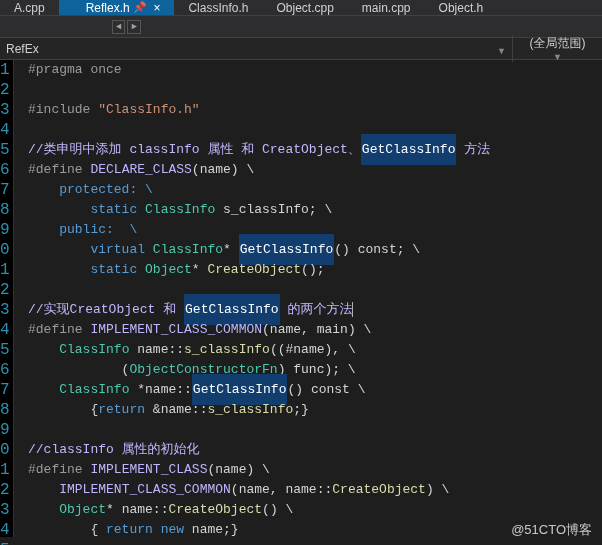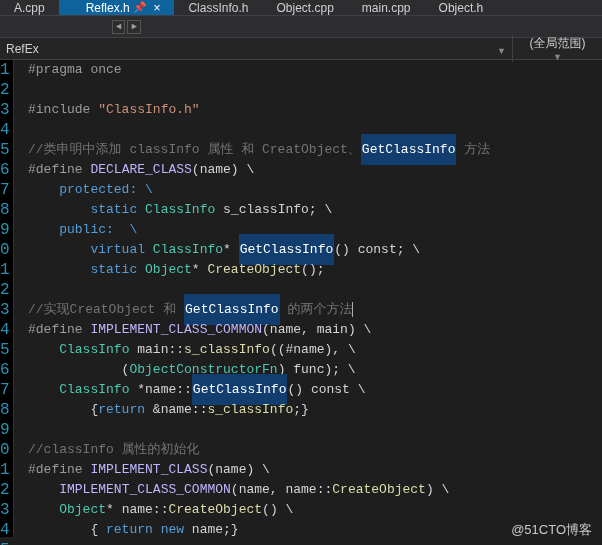--- a/index.html
+++ b/index.html
@@ -105,21 +105,21 @@
   flex: 1;
   padding-left: 14px;
   font-size: 13px;
   line-height: 20px;
   white-space: pre;
   overflow: hidden;
 }
 .c-pre { color: #9b9b9b; }
 .c-kw { color: #569cd6; }
 .c-str { color: #ce9178; }
-.c-cmt { color: #737373; }
+.c-cmt { color: #c4b5fd; }
 .c-mac { color: #beb7ff; }
 .c-type { color: #4ec9b0; }
 .c-id { color: #dcdcaa; }
 .c-pl { color: #d4d4d4; }
 .hl { background: #113d6f; color: #fff; padding: 8px 1px; }
 .caret { border-right: 1px solid #aeafad; }
 .watermark {
   position: absolute;
   right: 10px;
   bottom: 6px;
@@ -207,21 +207,21 @@
 <span class="c-cmt">//类申明中添加 classInfo 属性 和 CreatObject、</span><span class="c-cmt hl">GetClassInfo</span><span class="c-cmt"> 方法</span>
 <span class="c-pre">#define </span><span class="c-mac">DECLARE_CLASS</span><span class="c-pl">(name) \</span>
 <span class="c-kw">    protected: \</span>
 <span class="c-kw">        static </span><span class="c-type">ClassInfo</span><span class="c-pl"> s_classInfo; \</span>
 <span class="c-kw">    public:  \</span>
 <span class="c-kw">        virtual </span><span class="c-type">ClassInfo</span><span class="c-pl">* </span><span class="c-pl hl">GetClassInfo</span><span class="c-pl">() const; \</span>
 <span class="c-kw">        static </span><span class="c-type">Object</span><span class="c-pl">* </span><span class="c-id">CreateObject</span><span class="c-pl">();</span>
 
 <span class="c-cmt">//实现CreatObject 和 </span><span class="c-cmt hl">GetClassInfo</span><span class="c-cmt"> 的两个方法</span><span class="caret"></span>
 <span class="c-pre">#define </span><span class="c-mac">IMPLEMENT_CLASS_COMMON</span><span class="c-pl">(name, main) \</span>
-<span class="c-pl">    </span><span class="c-type">ClassInfo</span><span class="c-pl"> main::</span><span class="c-id">s_classInfo</span><span class="c-pl">((#name), \</span>
+<span class="c-pl">    </span><span class="c-type">ClassInfo</span><span class="c-pl"> name::</span><span class="c-id">s_classInfo</span><span class="c-pl">((#name), \</span>
 <span class="c-pl">            (</span><span class="c-type">ObjectConstructorFn</span><span class="c-pl">) func); \</span>
 <span class="c-pl">    </span><span class="c-type">ClassInfo</span><span class="c-pl"> *name::</span><span class="c-pl hl">GetClassInfo</span><span class="c-pl">() const \</span>
 <span class="c-pl">        {</span><span class="c-kw">return</span><span class="c-pl"> &amp;name::</span><span class="c-id">s_classInfo</span><span class="c-pl">;}</span>
 
 <span class="c-cmt">//classInfo 属性的初始化</span>
 <span class="c-pre">#define </span><span class="c-mac">IMPLEMENT_CLASS</span><span class="c-pl">(name) \</span>
 <span class="c-pl">    </span><span class="c-mac">IMPLEMENT_CLASS_COMMON</span><span class="c-pl">(name, name::</span><span class="c-id">CreateObject</span><span class="c-pl">) \</span>
 <span class="c-pl">    </span><span class="c-type">Object</span><span class="c-pl">* name::</span><span class="c-id">CreateObject</span><span class="c-pl">() \</span>
 <span class="c-pl">        { </span><span class="c-kw">return</span><span class="c-pl"> </span><span class="c-kw">new</span><span class="c-pl"> name;}</span>
 </div>

